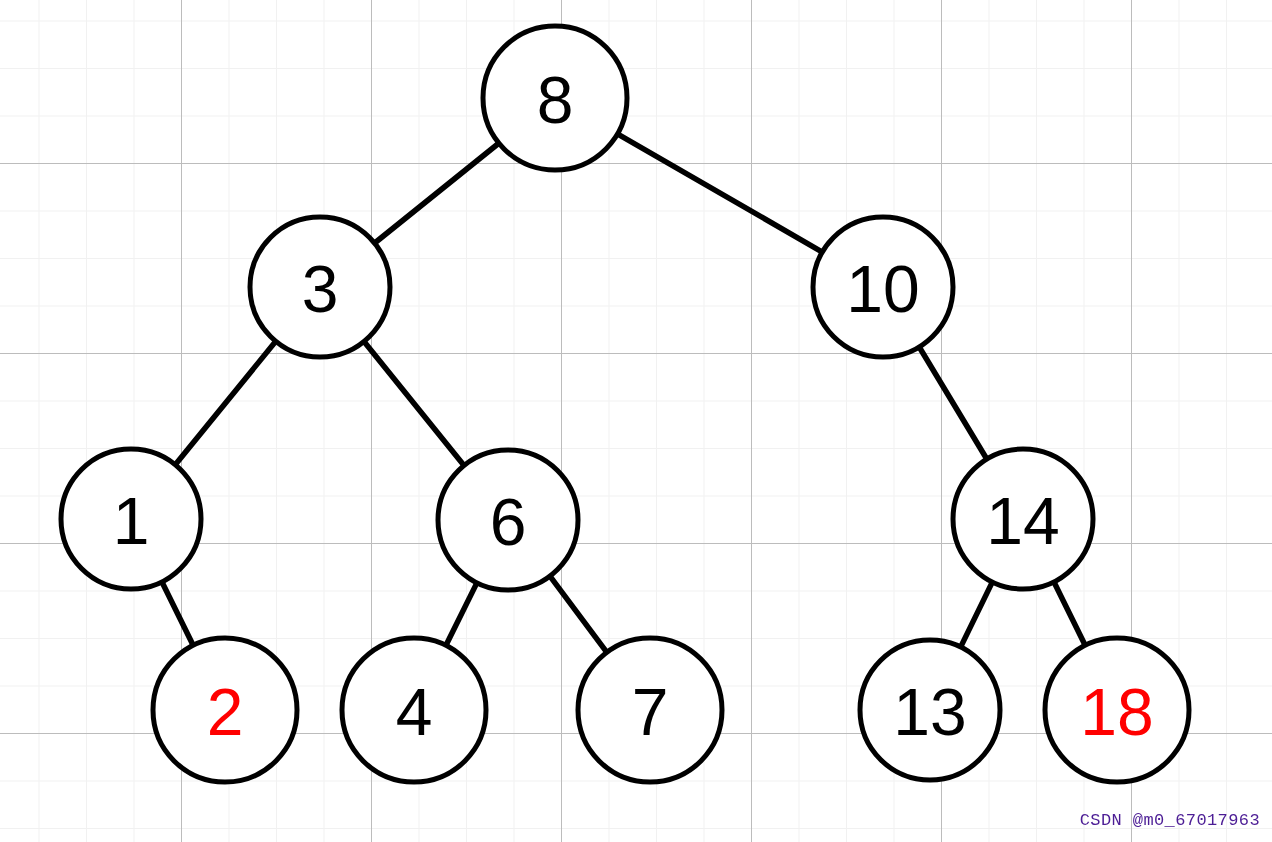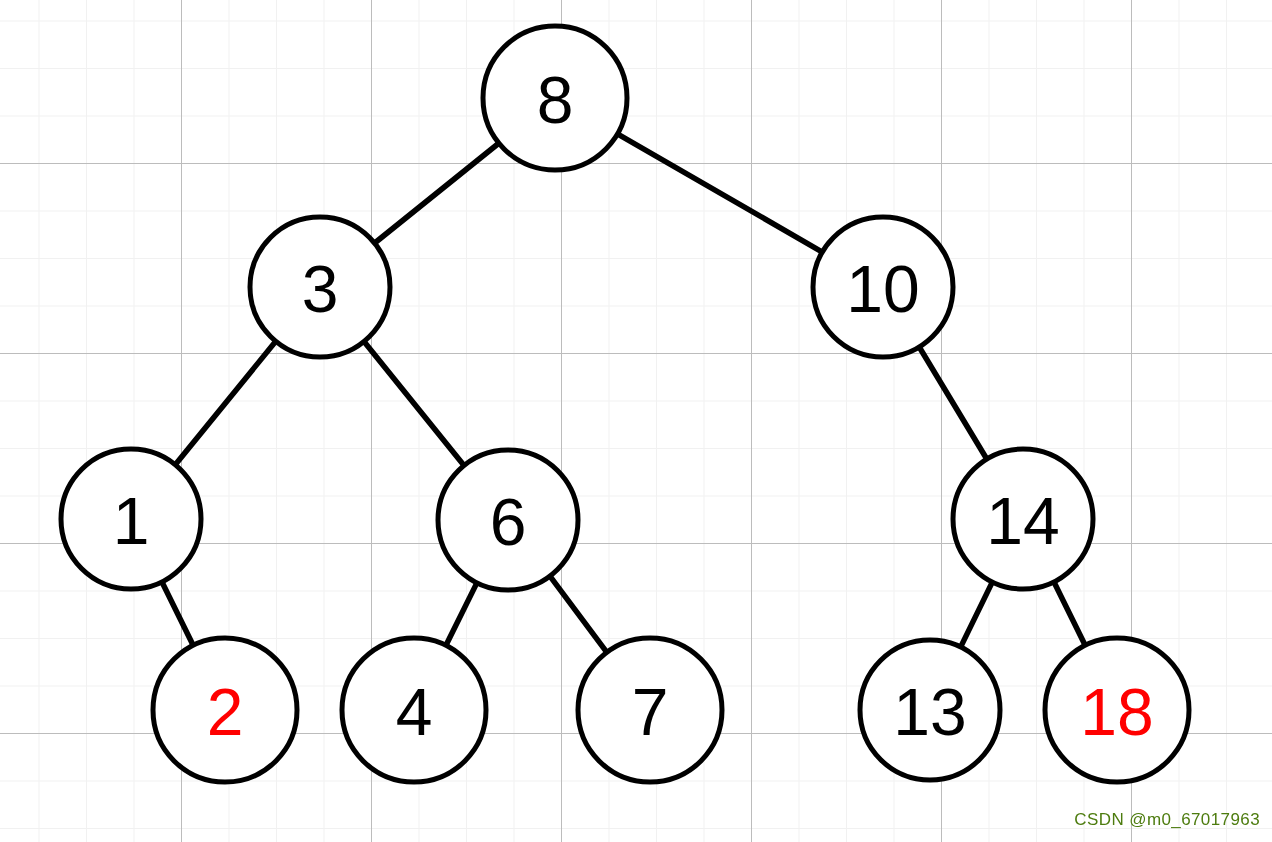--- a/index.html
+++ b/index.html
@@ -56,22 +56,22 @@
   .node-label {
     font-family: "Liberation Sans", sans-serif;
     font-size: 66px;
     text-anchor: middle;
     dominant-baseline: central;
   }
   .watermark {
     position: absolute;
     right: 12px;
     bottom: 12px;
-    color: #4d7c0f;
-    font-family: Liberation Sans, sans-serif;
+    color: #4c1d95;
+    font-family: Liberation Mono, monospace;
     font-size: 17px;
     letter-spacing: 0.4px;
     white-space: nowrap;
     user-select: none;
   }
 </style>
 </head>
 <body>
 
 <div id="canvas">

